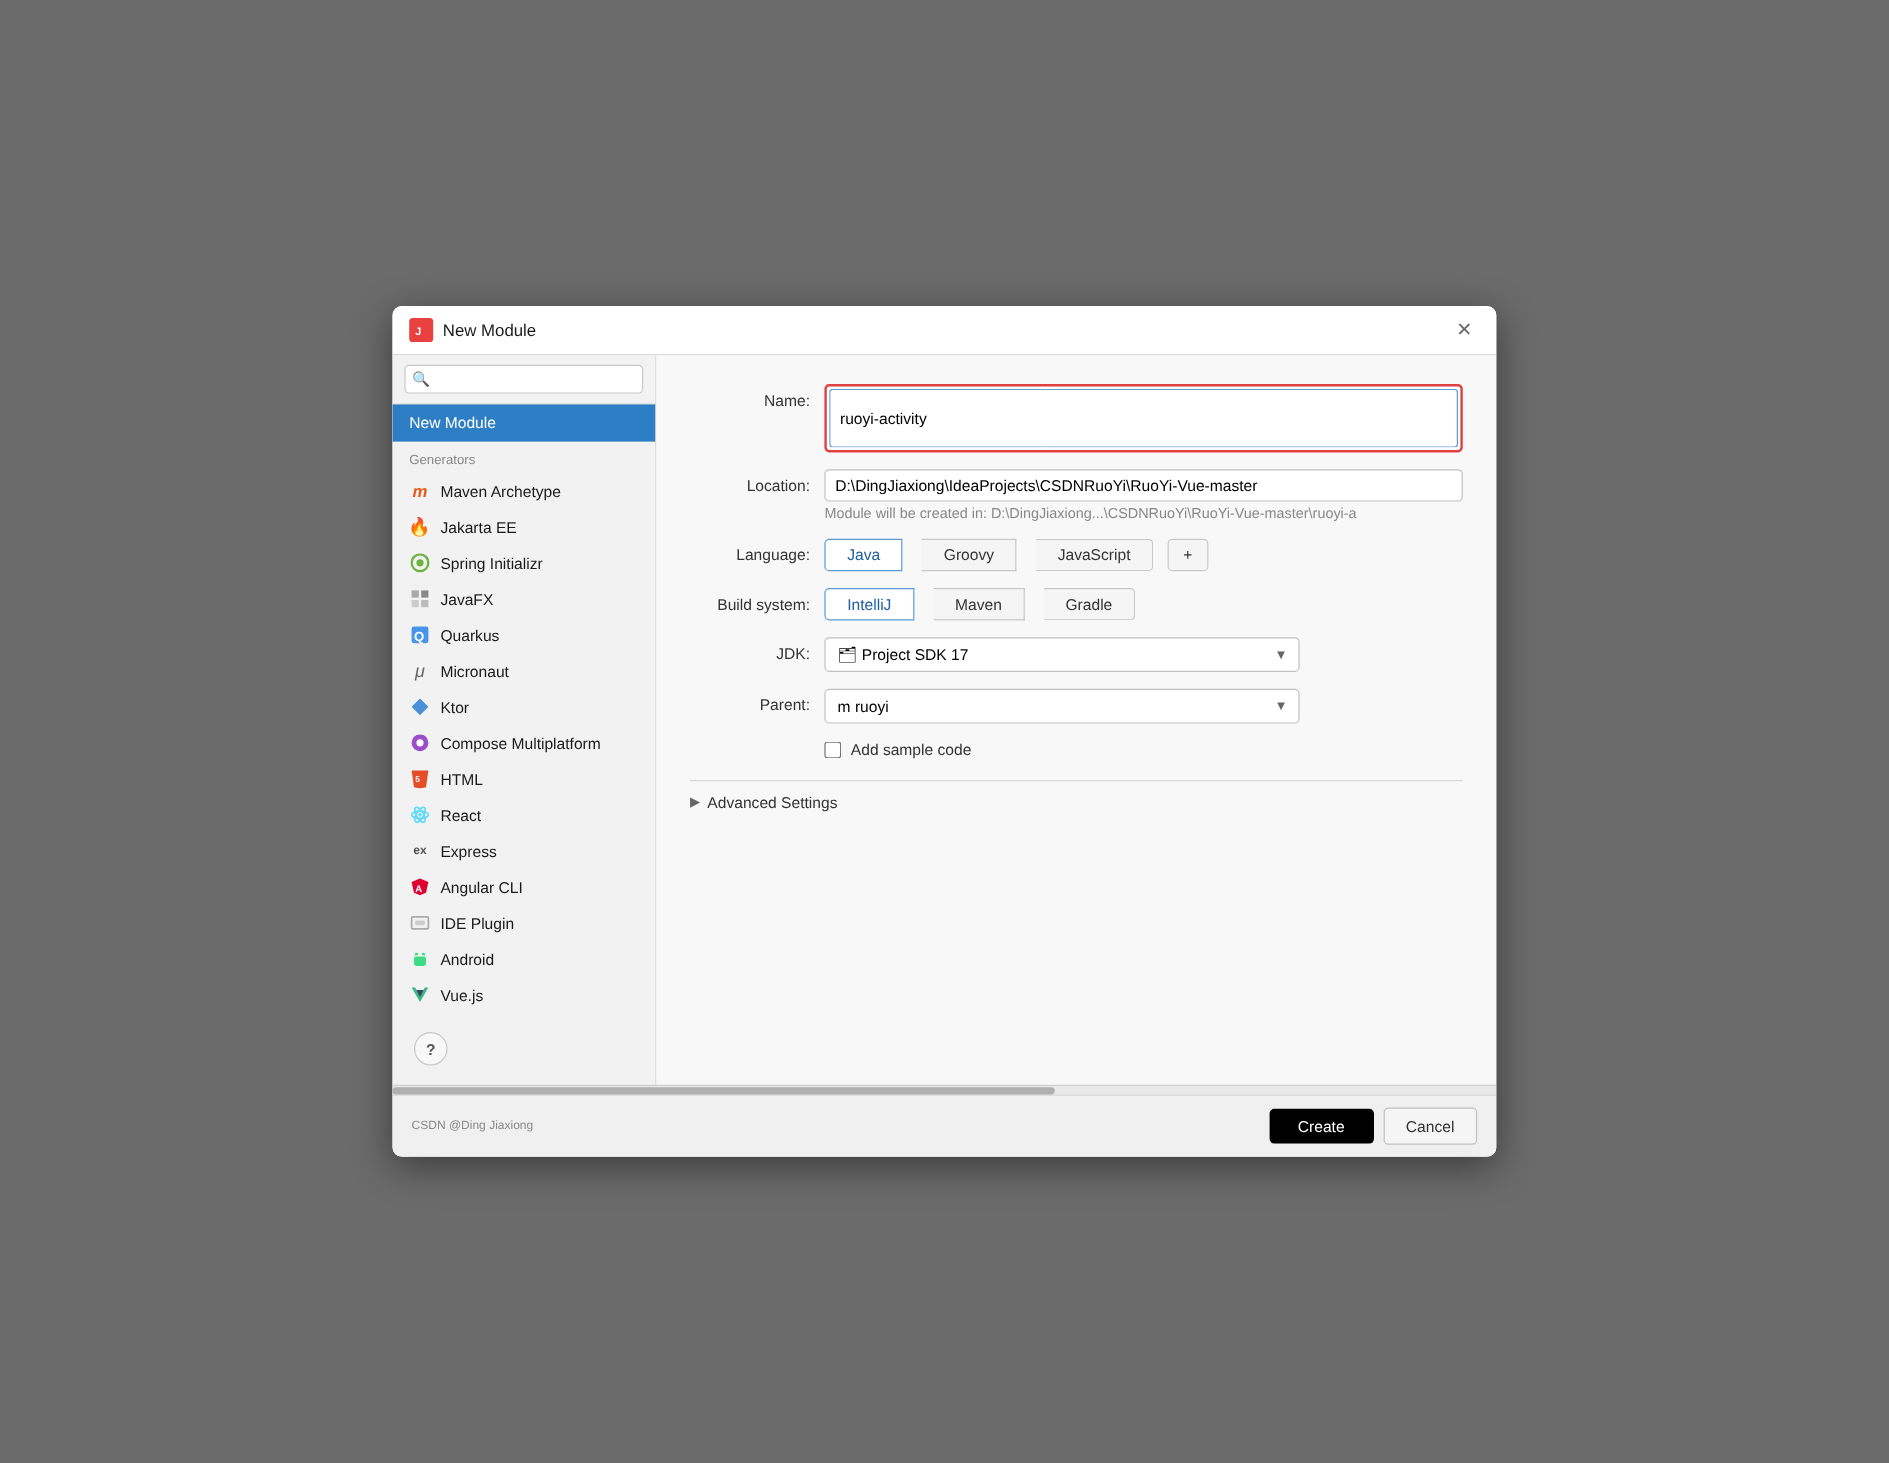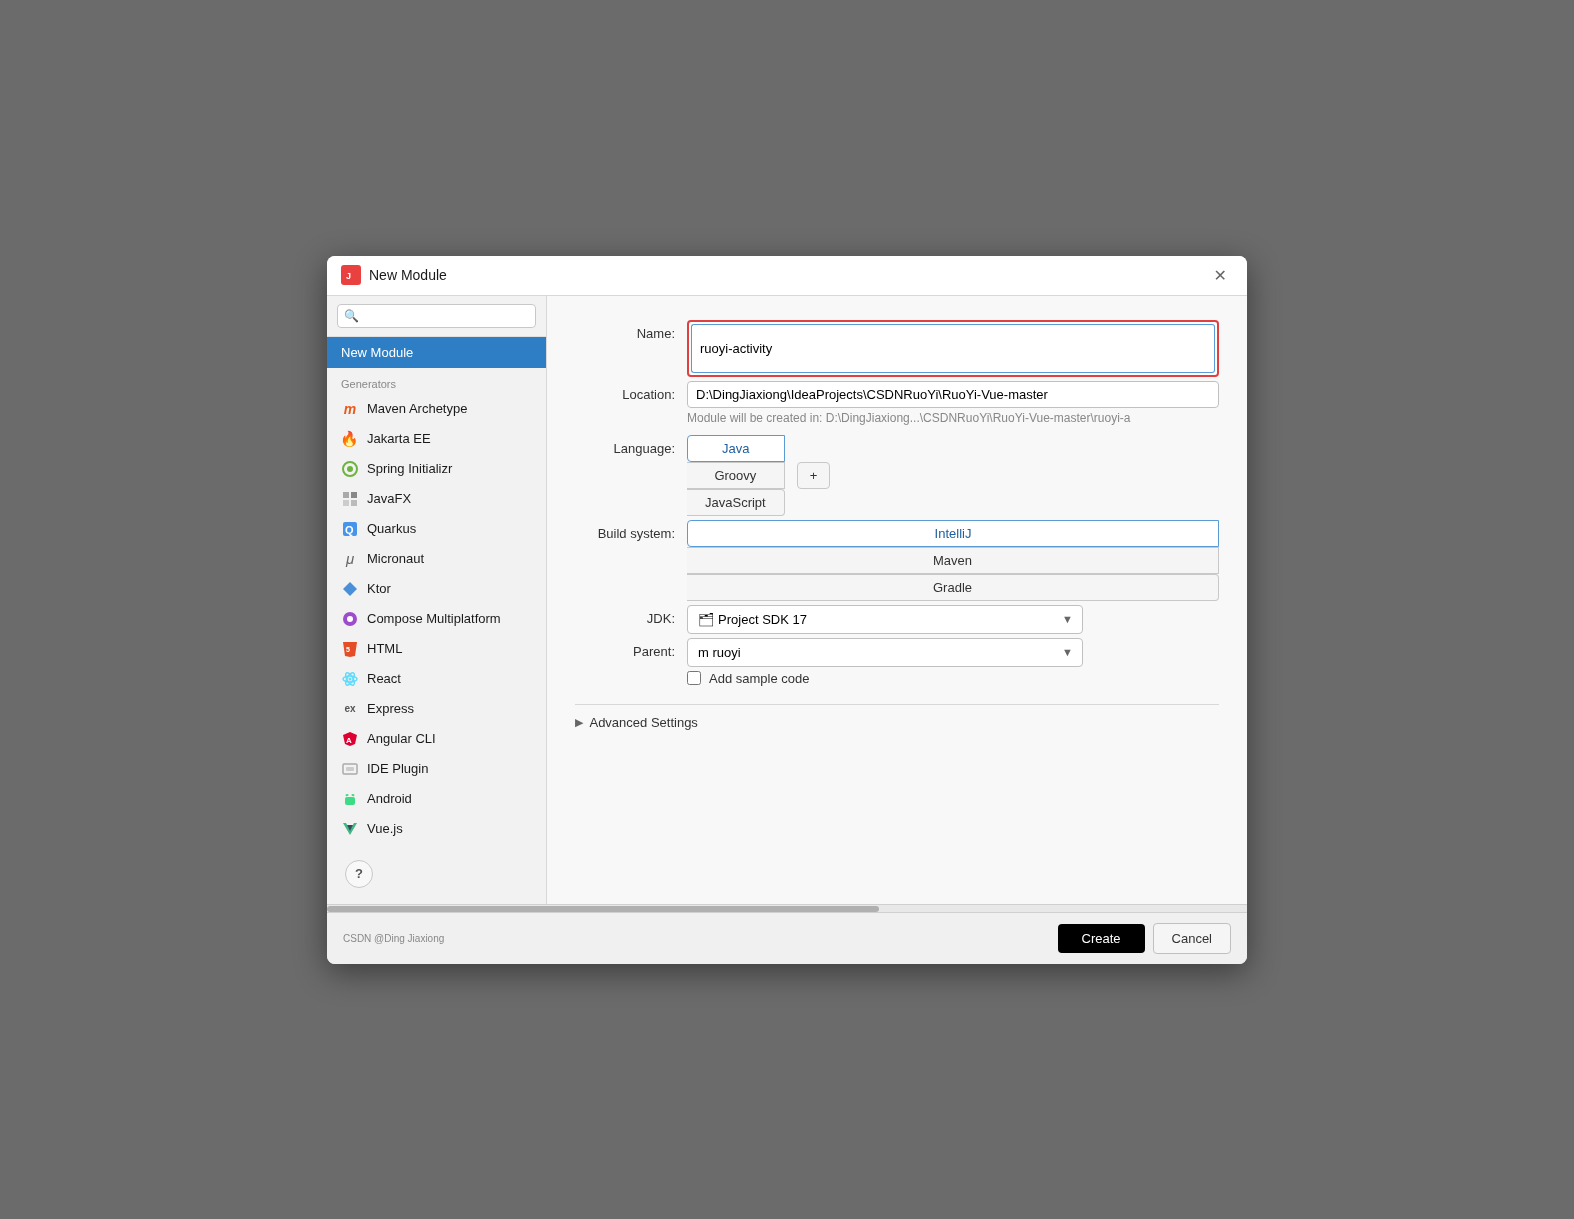--- a/index.html
+++ b/index.html
@@ -141,21 +141,21 @@
     .main {
       flex: 1;
       padding: 24px 28px;
       background: #f8f8f8;
       overflow-y: auto;
     }
 
     .form-row {
       display: flex;
       align-items: flex-start;
-      margin-bottom: 4px;
+      margin-bottom: 14px;
       gap: 12px;
     }
     .form-label {
       width: 100px;
       padding-top: 6px;
       color: #333;
       font-size: 13px;
       flex-shrink: 0;
       text-align: right;
     }
@@ -202,22 +202,21 @@
 
     .hint-text {
       font-size: 12px;
       color: #888;
       margin-top: 3px;
     }
 
     
     .btn-group {
       display: flex;
-      gap: 0;
-      flex-direction: column;
+      gap: 16px;
     }
     .btn-toggle {
       padding: 5px 18px;
       border: 1px solid #c8c8c8;
       background: #f5f5f5;
       cursor: pointer;
       font-size: 13px;
       color: #333;
       outline: none;
     }

